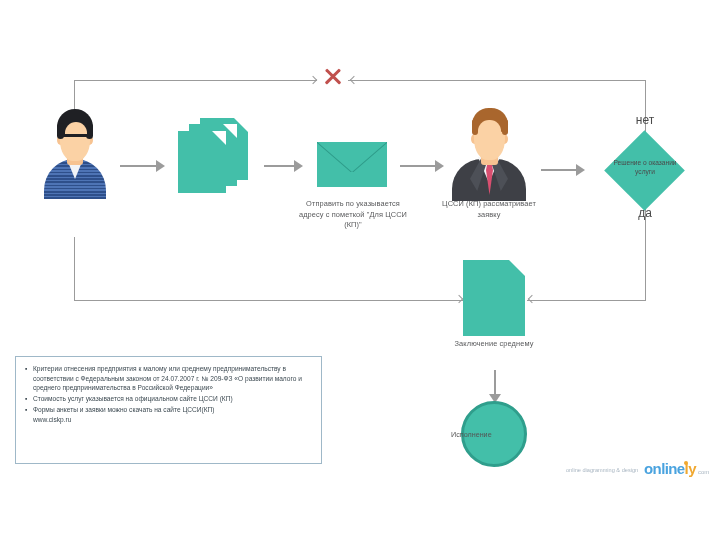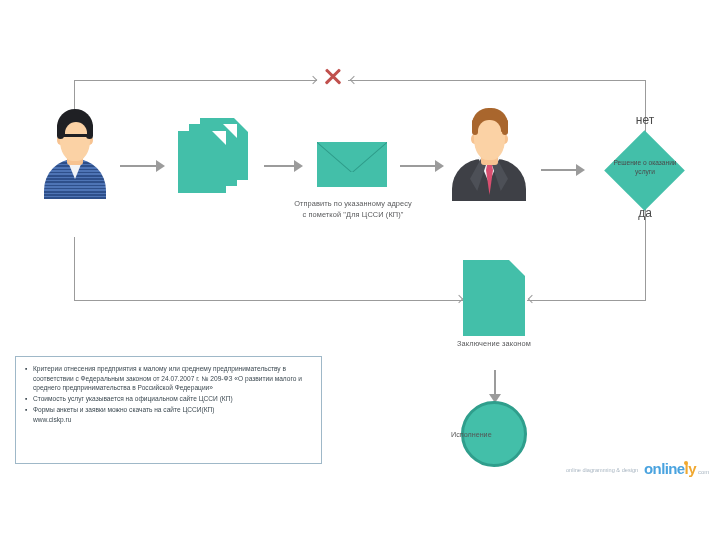--- a/index.html
+++ b/index.html
@@ -279,21 +279,21 @@
   <div style="position:absolute; left:317px; top:142px; width:70px; height:45px;
               background:#43bfa9; overflow:hidden;">
     <div style="position:absolute; left:-2px; top:-1px; width:74px; height:30px;
                 background:#43bfa9;
                 border-top:0;"></div>
     <div style="position:absolute; left:-2px; top:-2px; width:74px; height:32px;
                 clip-path: polygon(0 0, 50% 100%, 100% 0, 100% 4%, 50% 104%, 0 4%);
                 background:#2e9b89;"></div>
   </div>
 
-  <div class="node-label" style="left:294px; top:199px; width:118px;">Отправить по указанному адресу с пометкой "Для ЦССИ (КП)"</div>
+  <div class="node-label" style="left:294px; top:199px; width:118px;">Отправить по указывается адресу с пометкой "Для ЦССИ (КП)"</div>
 
   <div class="person" style="left:452px; top:107px; width:74px; height:88px;">
 
     <div style="position:absolute; left:0px; top:52px; width:74px; height:42px;
                 background:#3e4046; border-radius:30px 30px 0 0;"></div>
 
     <div style="position:absolute; left:26px; top:50px; width:22px; height:26px;
                 background:#f4f6f8; clip-path: polygon(0 0, 100% 0, 50% 100%);"></div>
     <div style="position:absolute; left:18px; top:52px; width:18px; height:32px;
                 background:#4d5057; clip-path: polygon(60% 0, 100% 0, 40% 100%, 0 62%);"></div>
@@ -314,31 +314,32 @@
     <div style="position:absolute; left:20px; top:1px; width:36px; height:24px;
                 background:#a9662d; border-radius:18px 18px 8px 8px;"></div>
     <div style="position:absolute; left:20px; top:12px; width:6px; height:16px;
                 background:#a9662d; border-radius:4px;"></div>
     <div style="position:absolute; left:50px; top:12px; width:6px; height:16px;
                 background:#a9662d; border-radius:4px;"></div>
     <div style="position:absolute; left:26px; top:13px; width:23px; height:12px;
                 background:#fbd2a5; border-radius:11px 11px 0 0;"></div>
   </div>
 
+  <div class="node-label" style="left:432px; top:199px; width:114px;">ЦССИ (КП) рассматривает заявку</div>
 
   <div class="diamond" style="left:616px; top:142px; width:57px; height:57px;"></div>
   <div class="diamond-text" style="left:606px; top:158px; width:78px;">Решение о оказании услуги</div>
   <div class="yn" style="left:625px; top:113px; width:40px;">нет</div>
   <div class="yn" style="left:625px; top:206px; width:40px;">да</div>
 
   <div style="position:absolute; left:463px; top:260px; width:62px; height:76px;">
     <div class="doc" style="left:0px; top:0px; width:62px; height:76px;"></div>
     <div class="doc-fold" style="left:46px; top:0px; border-top:16px solid #ffffff; border-left:16px solid transparent;"></div>
   </div>
-  <div class="node-label" style="left:434px; top:339px; width:120px;">Заключение законом</div>
+  <div class="node-label" style="left:434px; top:339px; width:120px;">Заключение среднему</div>
 
   <div class="circle" style="left:461px; top:401px; width:66px; height:66px;"></div>
   <div class="circle-text" style="left:451px; top:430px; width:86px;">Исполнение</div>
 
   <div class="notebox" style="left:15px; top:356px; width:307px; height:108px;">
     <ul>
       <li>Критерии отнесения предприятия к малому или среднему предпринимательству в соответствии с Федеральным законом от 24.07.2007 г. № 209-ФЗ «О развитии малого и среднего предпринимательства в Российской Федерации»</li>
       <li>Стоимость услуг указывается на официальном сайте ЦССИ (КП)</li>
       <li>
         <span>Формы анкеты и заявки можно скачать на сайте ЦССИ(КП)</span>

